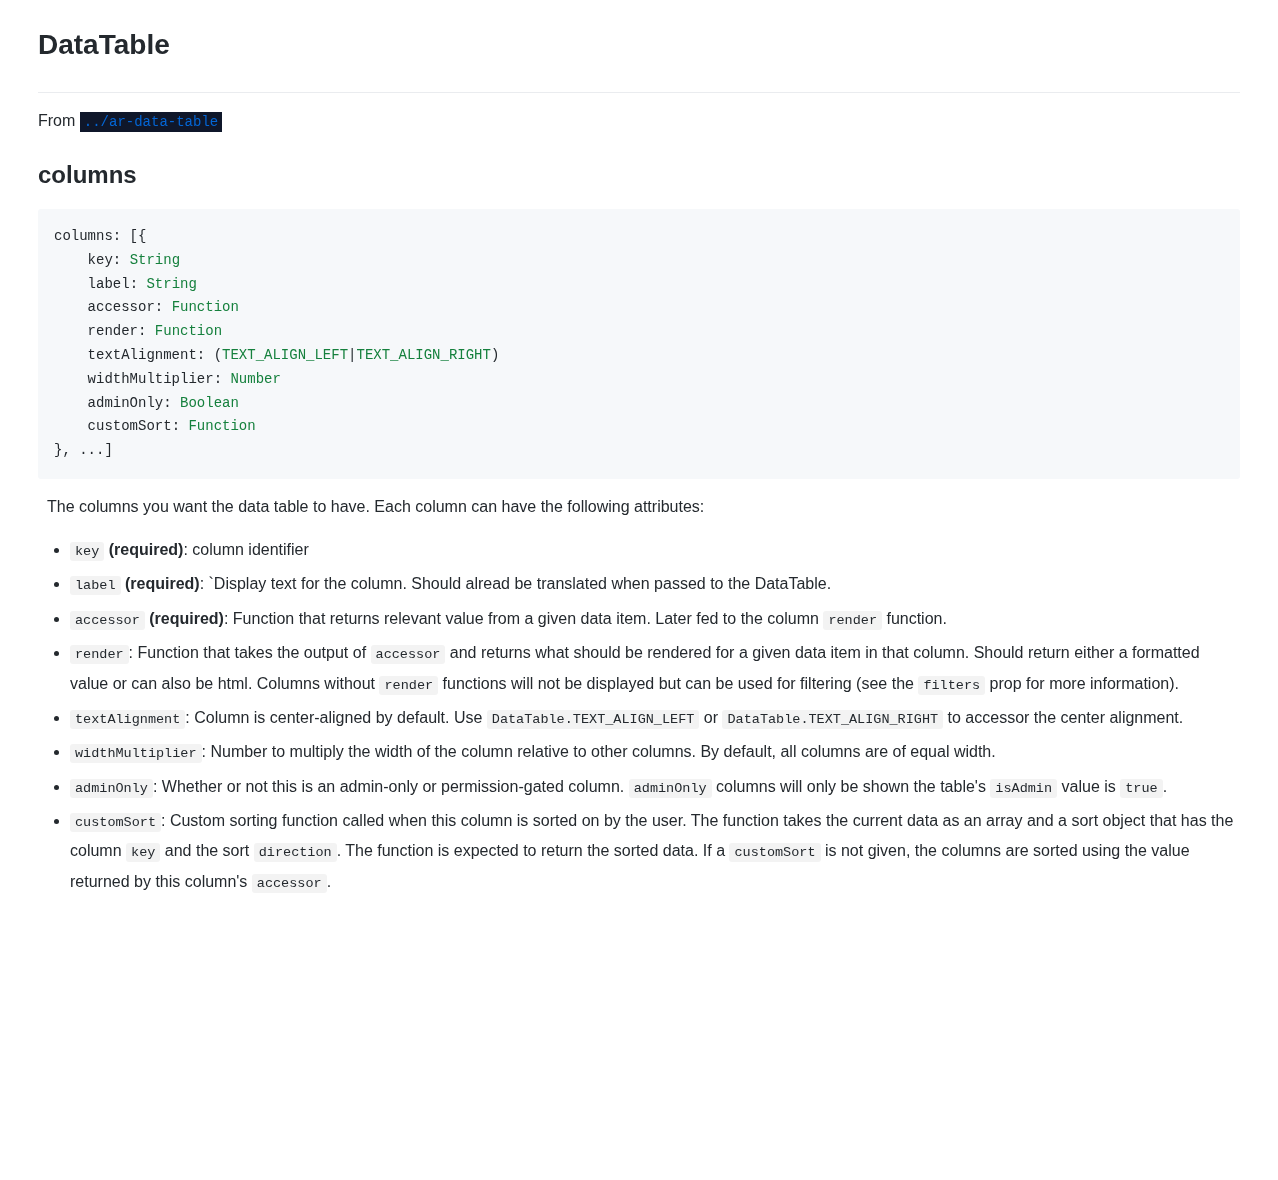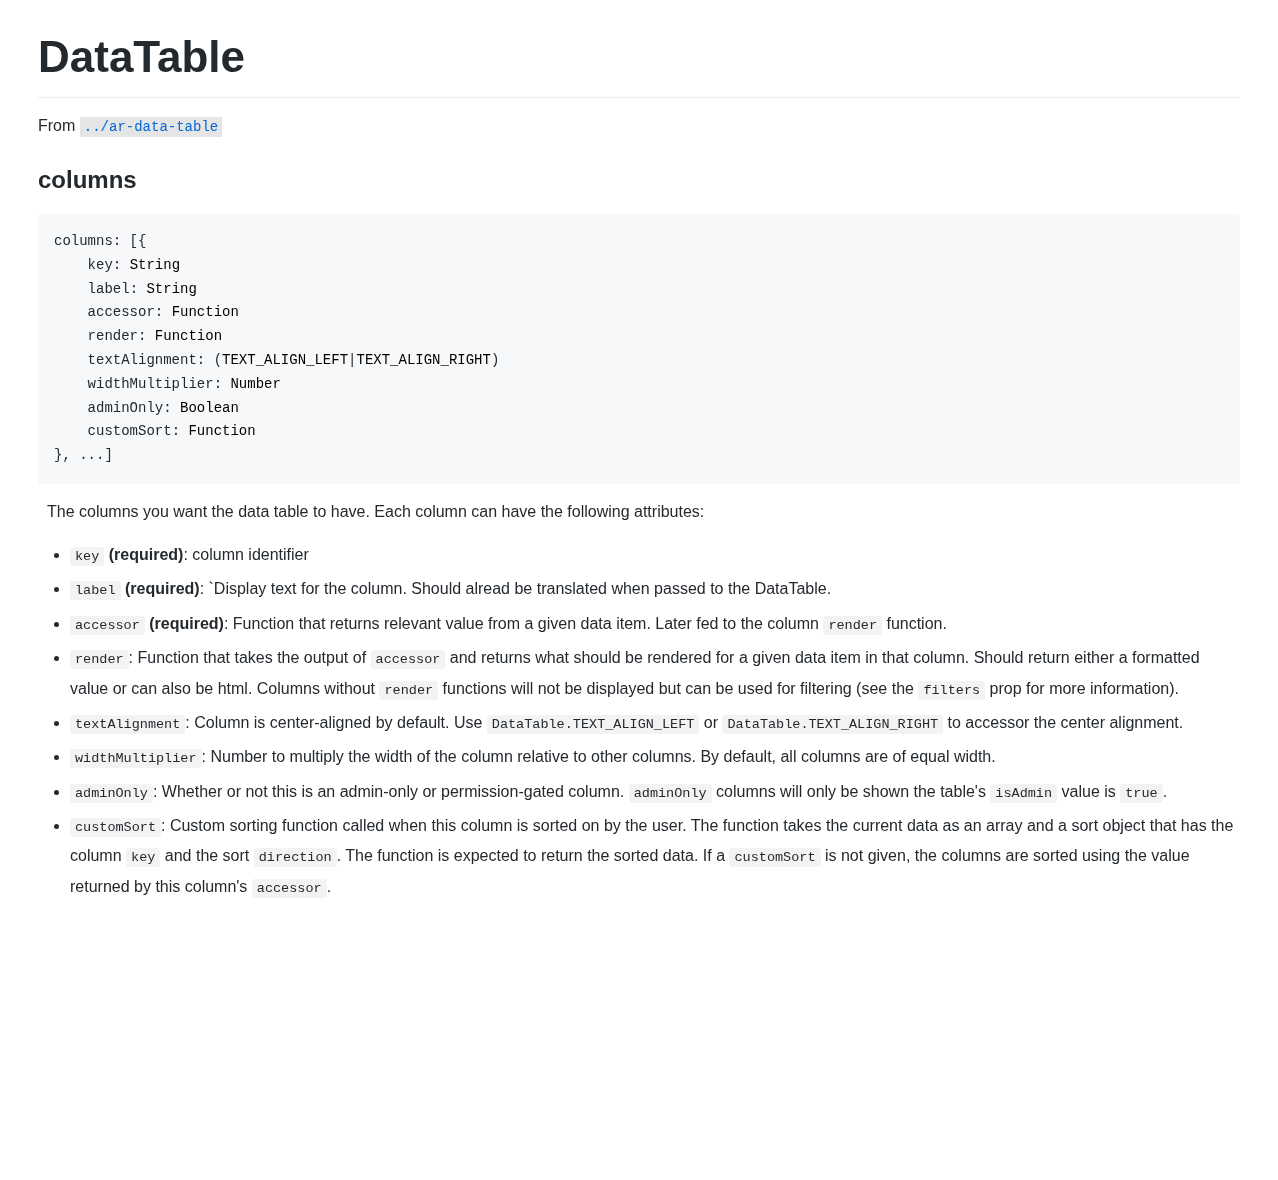--- a/index.html
+++ b/index.html
@@ -7,55 +7,55 @@
     }
     body {
       font-family: -apple-system, BlinkMacSystemFont, "Segoe UI", Helvetica, Arial, sans-serif;
       margin: 0;
       padding: 0 38px 40px 38px;
       color: #24292e;
       font-size: 16px;
       line-height: 1.5;
     }
     h1 {
-      font-size: 44px;
+      font-size: 28px;
       font-weight: 600;
       margin: 24px 0 16px 0;
-      padding-bottom: 7px;
+      padding-bottom: 26px;
       border-bottom: 1px solid #eaecef;
     }
     h2 {
       font-size: 24px;
       font-weight: 600;
       margin: 24px 0 16px 0;
     }
     .from-line {
       margin: 16px 0;
     }
     .from-line a {
       color: #0366d6;
       text-decoration: none;
       font-family: SFMono-Regular, Consolas, "Liberation Mono", Menlo, monospace;
       font-size: 14px;
-      background: #e5e5e5;
+      background: #0f172a;
       padding: 2px 4px;
     }
     pre.code-block {
       background: #f6f8fa;
       border-radius: 3px;
       padding: 16px;
       font-family: SFMono-Regular, Consolas, "Liberation Mono", Menlo, monospace;
       font-size: 14px;
       line-height: 1.7;
       overflow-x: auto;
       margin: 16px 0;
       white-space: pre;
     }
     .kw {
-      color: #000000;
+      color: #15803d;
     }
     p {
       margin: 16px 9px;
     }
     ul {
       margin: 16px 0;
       padding-left: 32px;
     }
     li {
       margin: 4px 0;

